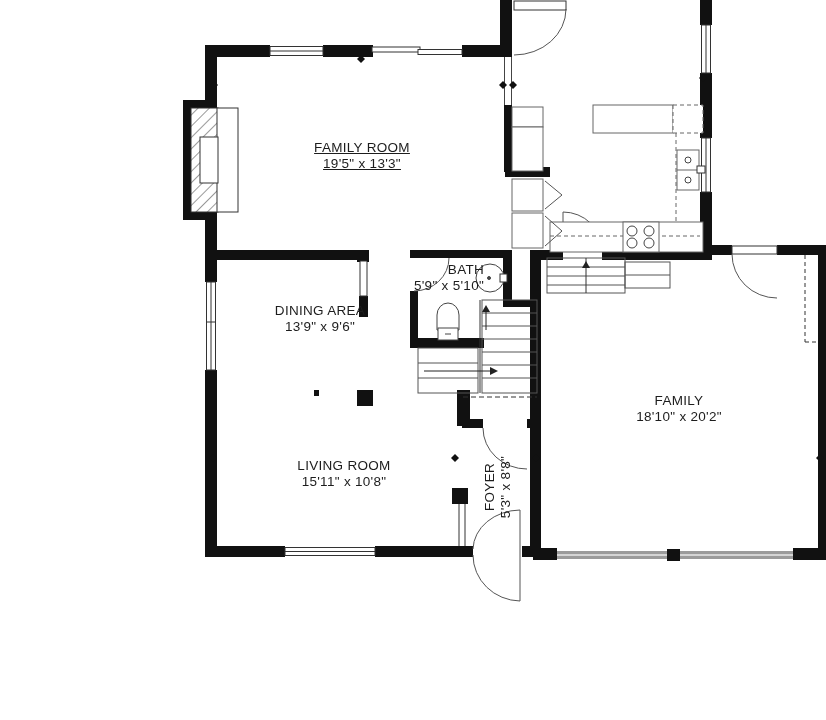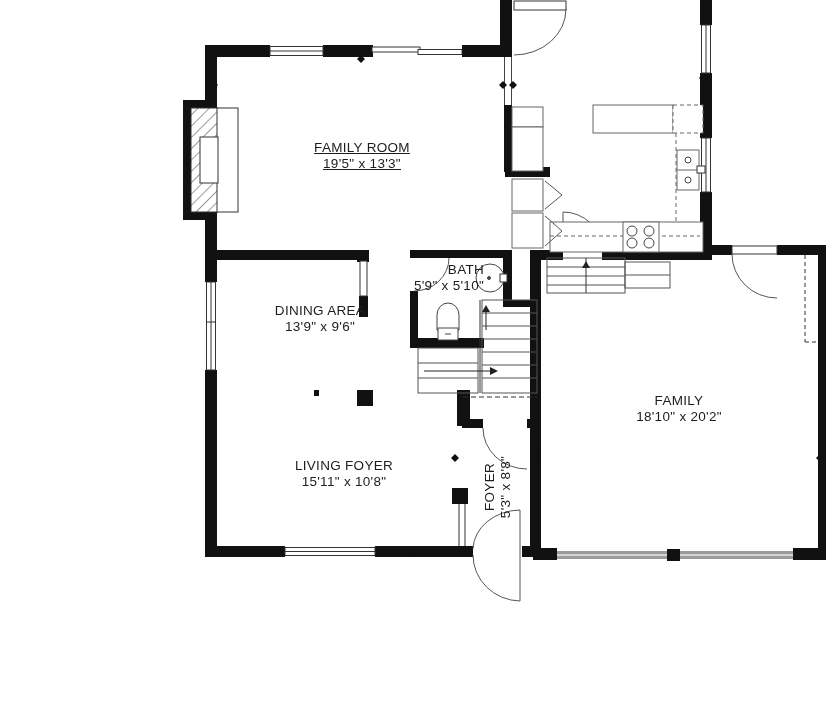--- a/index.html
+++ b/index.html
@@ -265,21 +265,21 @@
     <div class="room-name">BATH</div>
     <div class="room-dims">5'9" x 5'10"</div>
   </div>
 
   <div class="room-label" style="left:679px;top:409px;">
     <div class="room-name">FAMILY</div>
     <div class="room-dims">18'10" x 20'2"</div>
   </div>
 
   <div class="room-label" style="left:344px;top:474px;">
-    <div class="room-name">LIVING FOYER</div>
+    <div class="room-name">LIVING ROOM</div>
     <div class="room-dims">15'11" x 10'8"</div>
   </div>
 
   <div class="room-label rotated" style="left:498px;top:487px;">
     <div class="room-name">FOYER</div>
     <div class="room-dims">5'3" x 8'8"</div>
   </div>
 
 </div>
 

